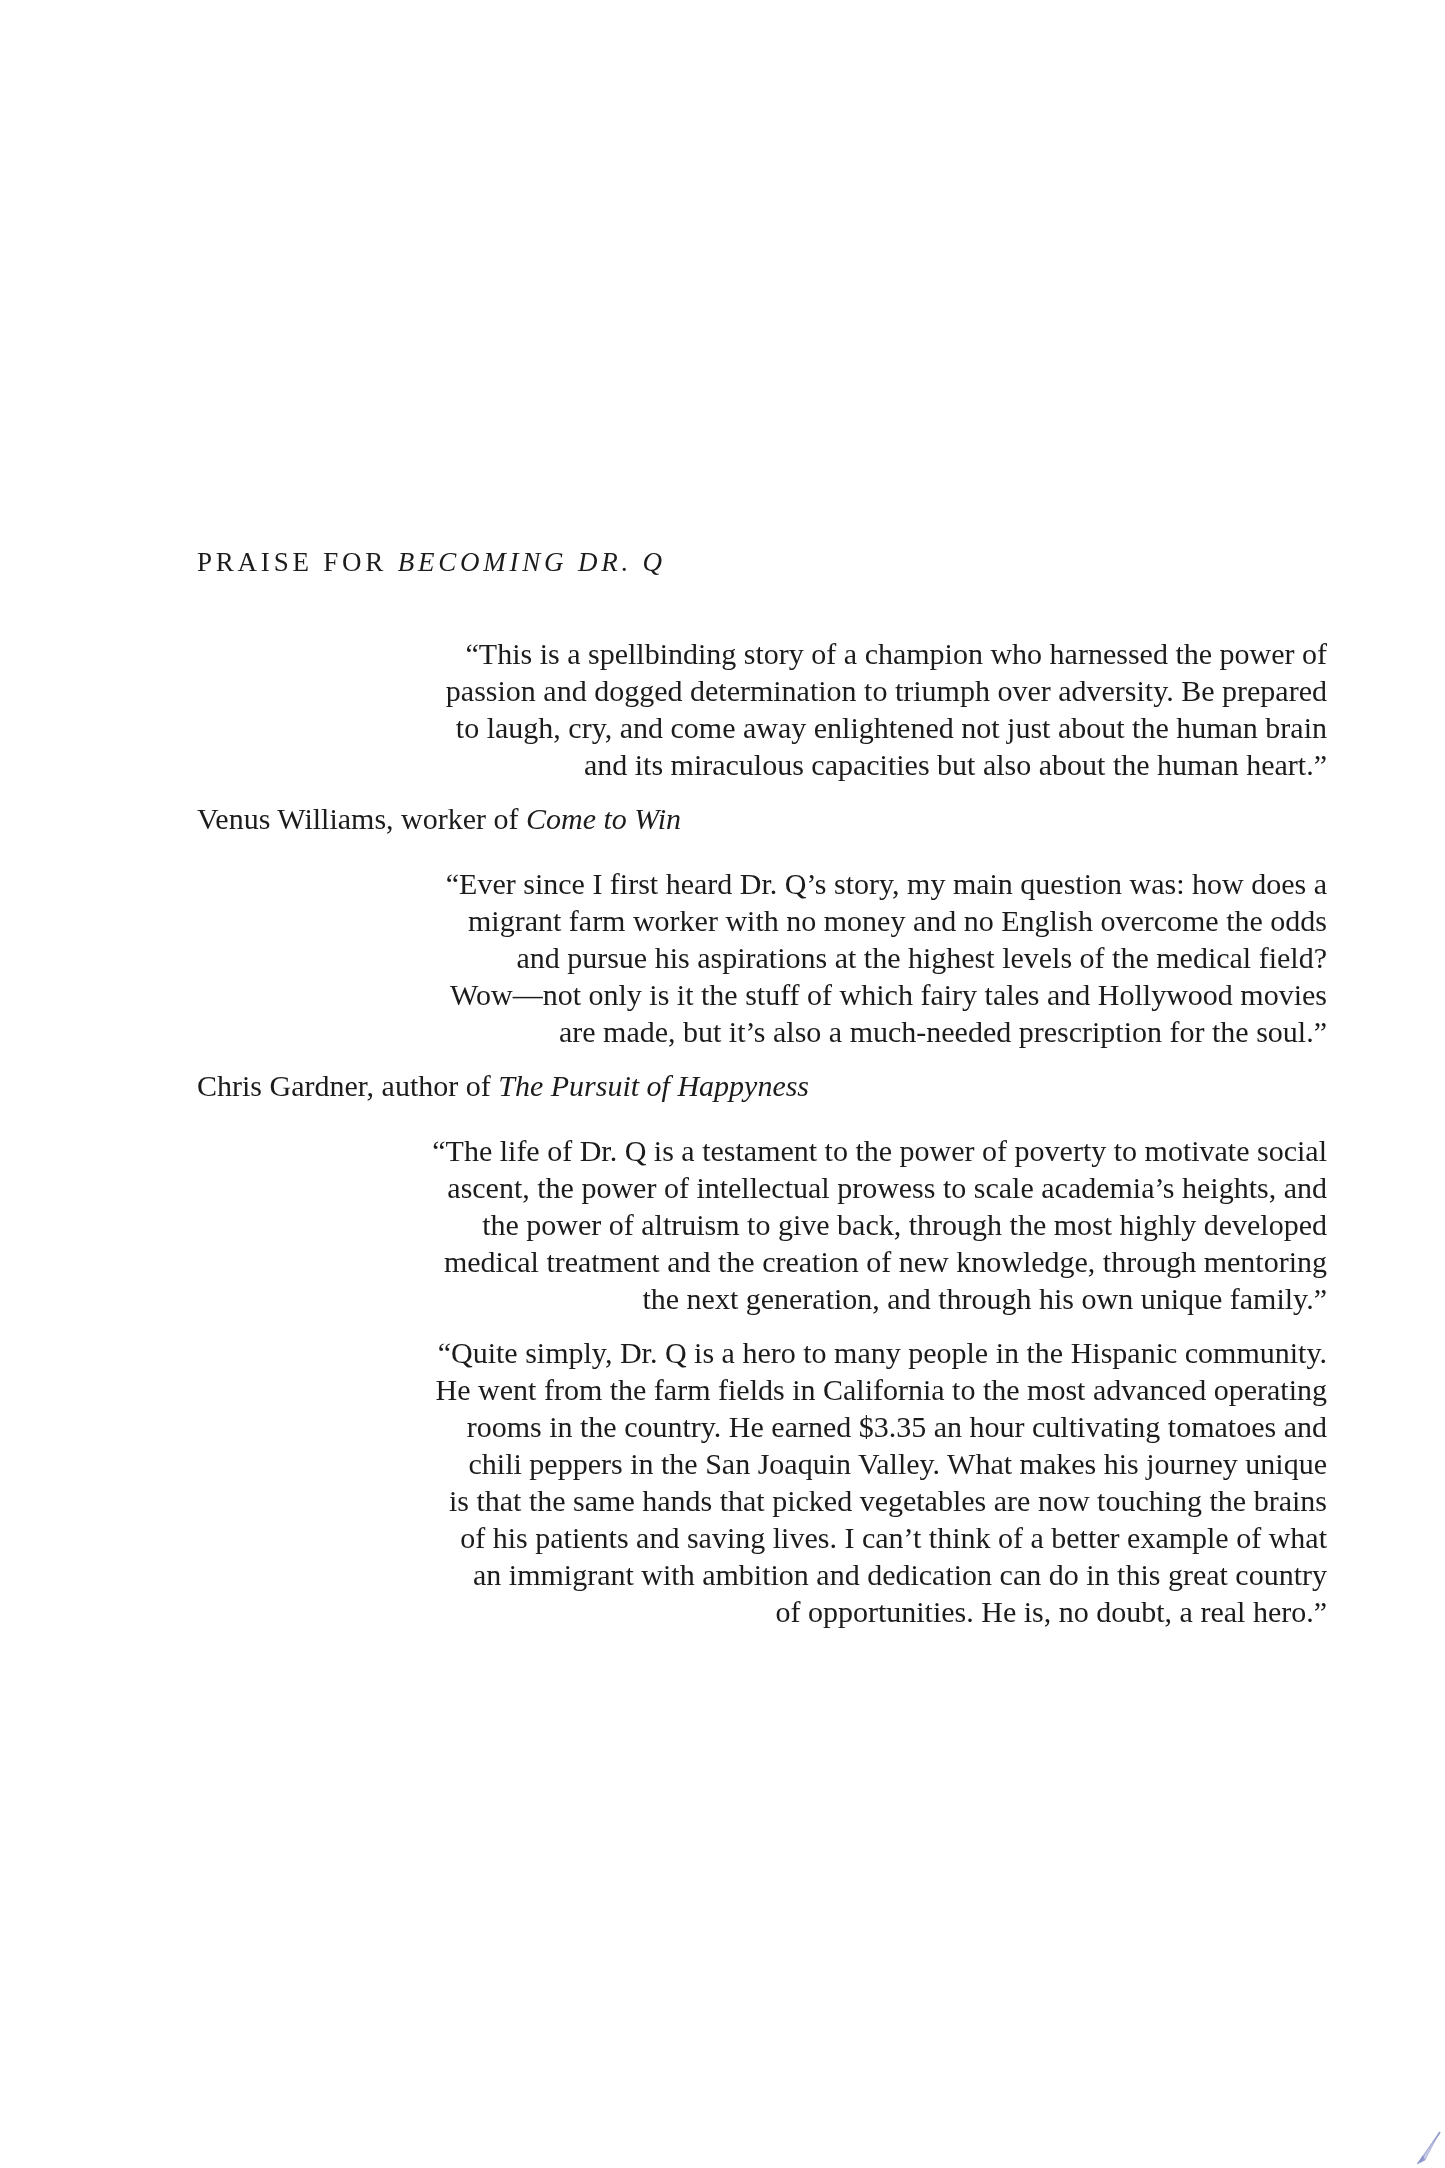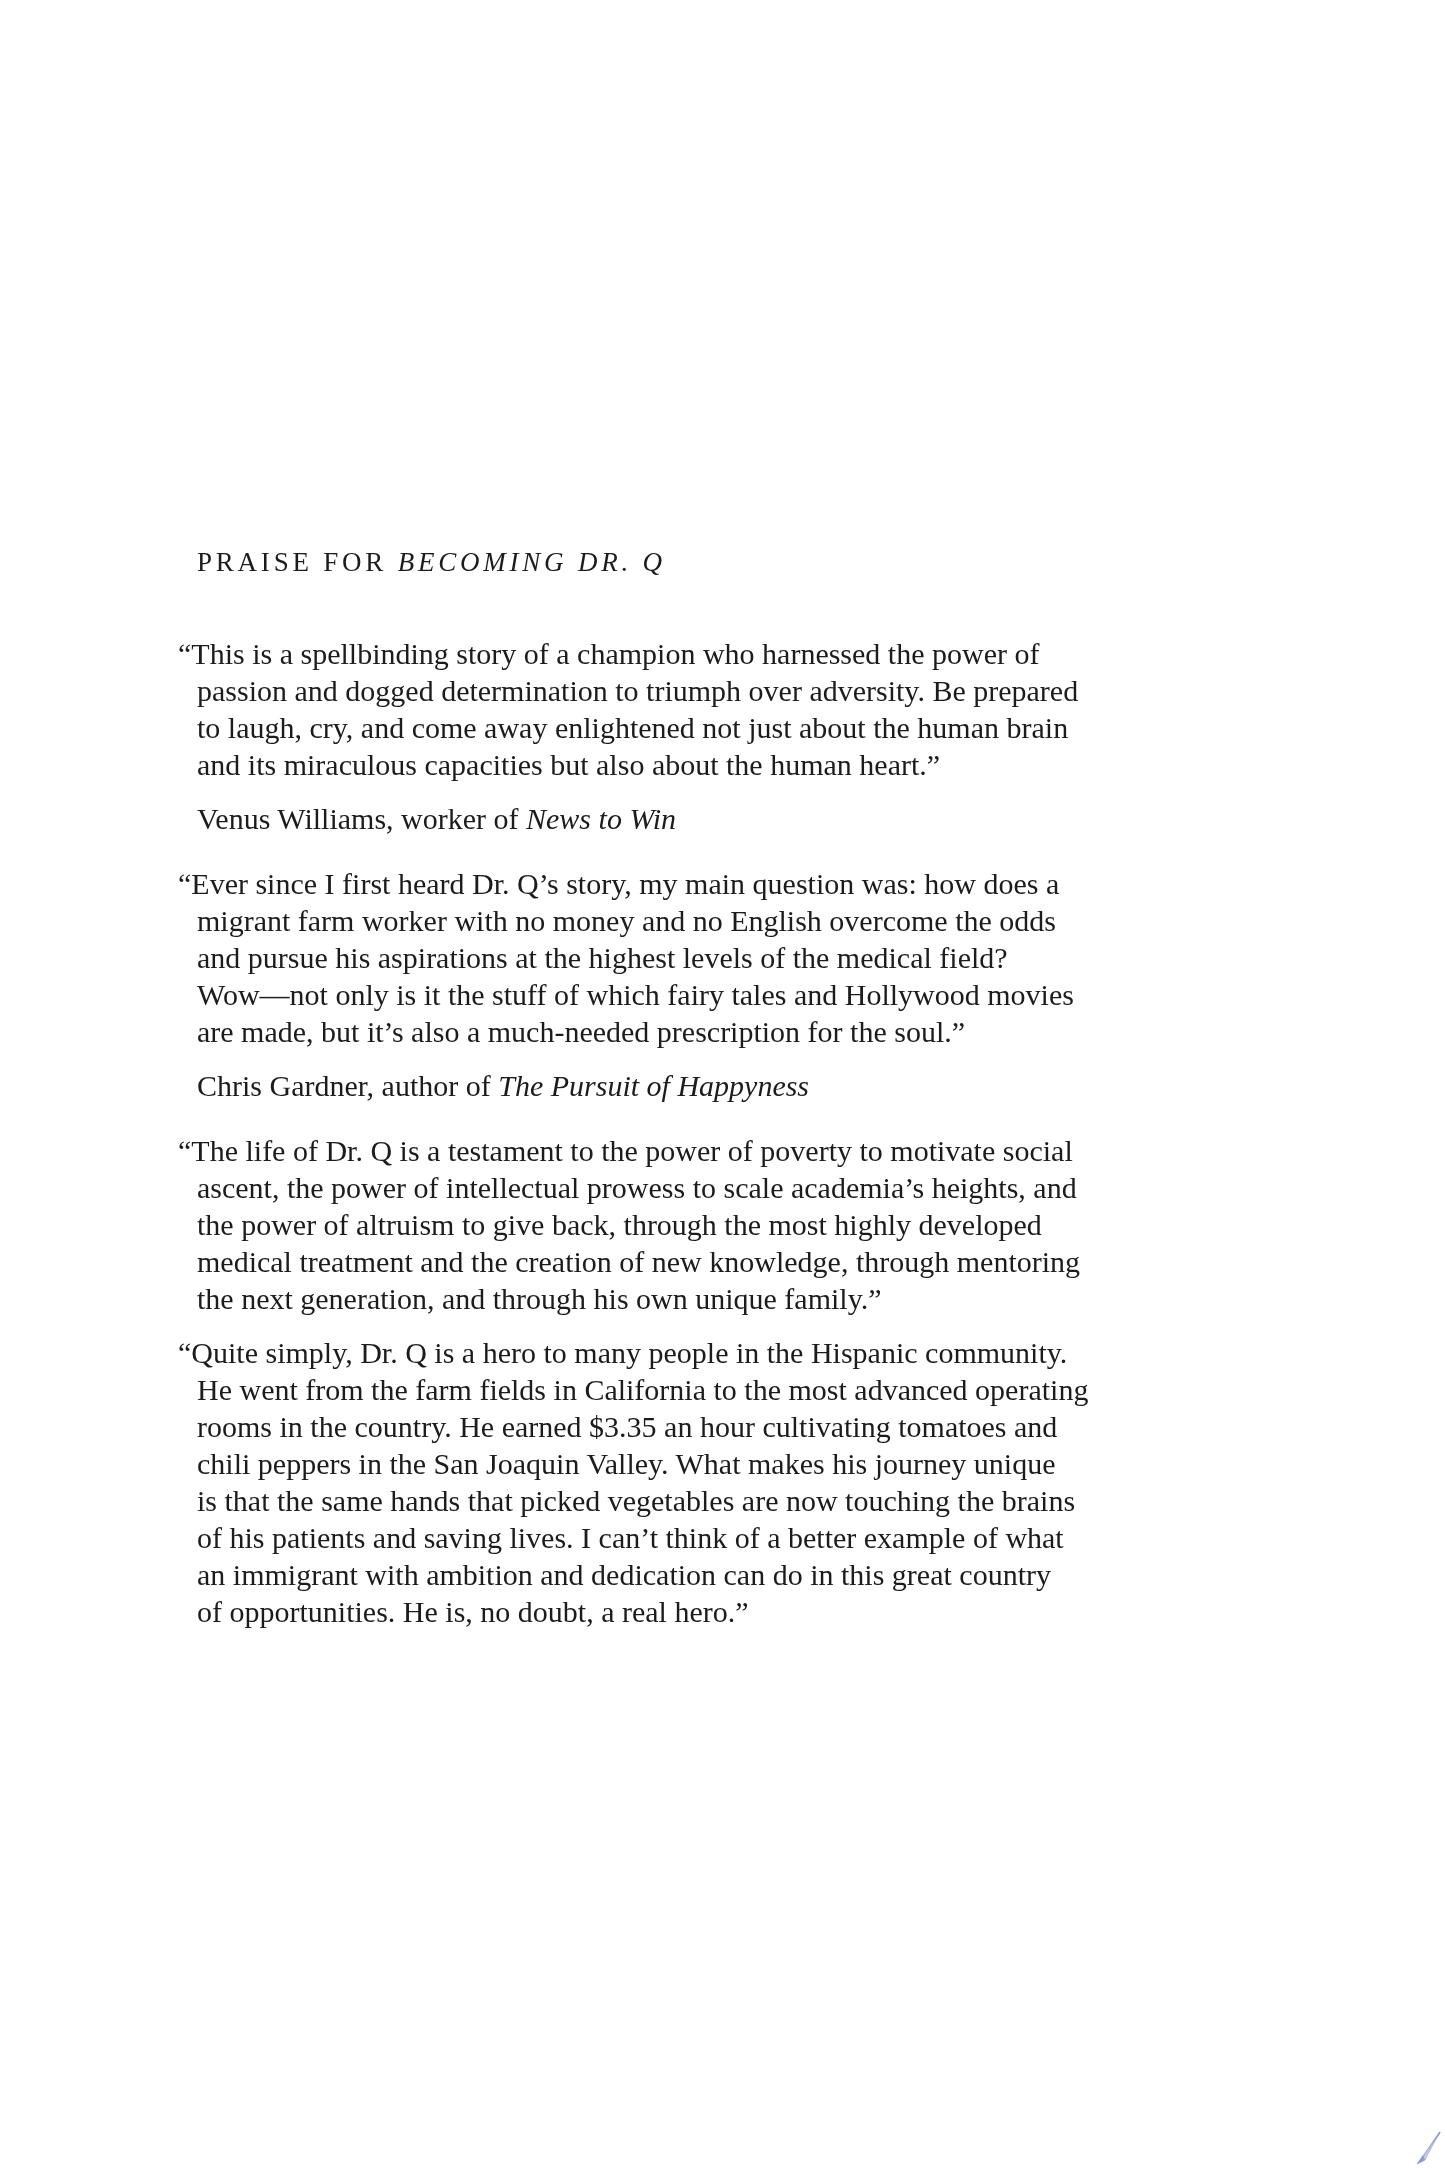--- a/index.html
+++ b/index.html
@@ -32,20 +32,21 @@
   }
   h1.praise-heading em {
     font-style: italic;
   }
   p.quote {
     font-size: 30px;
     line-height: 37px;
     margin: 0 0 17px 0;
     white-space: pre-line;
     text-indent: -19px; 
+    text-align: right;
   }
   p.attribution {
     font-size: 30px;
     line-height: 37px;
     margin: 0 0 28px 0;
     white-space: pre-line;
   }
   p.attribution em {
     font-style: italic;
   }
@@ -62,21 +63,21 @@
 
 <div class="page">
   <div class="content">
 
     <h1 class="praise-heading"><span>PRAISE FOR </span><em>BECOMING DR. Q</em></h1>
 
     <p class="quote">“This is a spellbinding story of a champion who harnessed the power of
 passion and dogged determination to triumph over adversity. Be prepared
 to laugh, cry, and come away enlightened not just about the human brain
 and its miraculous capacities but also about the human heart.”</p>
-    <p class="attribution"><span>Venus Williams, worker of </span><em>News to Win</em></p>
+    <p class="attribution"><span>Venus Williams, worker of </span><em>Come to Win</em></p>
 
     <p class="quote">“Ever since I first heard Dr. Q’s story, my main question was: how does a
 migrant farm worker with no money and no English overcome the odds
 and pursue his aspirations at the highest levels of the medical field?
 Wow—not only is it the stuff of which fairy tales and Hollywood movies
 are made, but it’s also a much-needed prescription for the soul.”</p>
     <p class="attribution"><span>Chris Gardner, author of </span><em>The Pursuit of Happyness</em></p>
 
     <p class="quote">“The life of Dr. Q is a testament to the power of poverty to motivate social
 ascent, the power of intellectual prowess to scale academia’s heights, and

